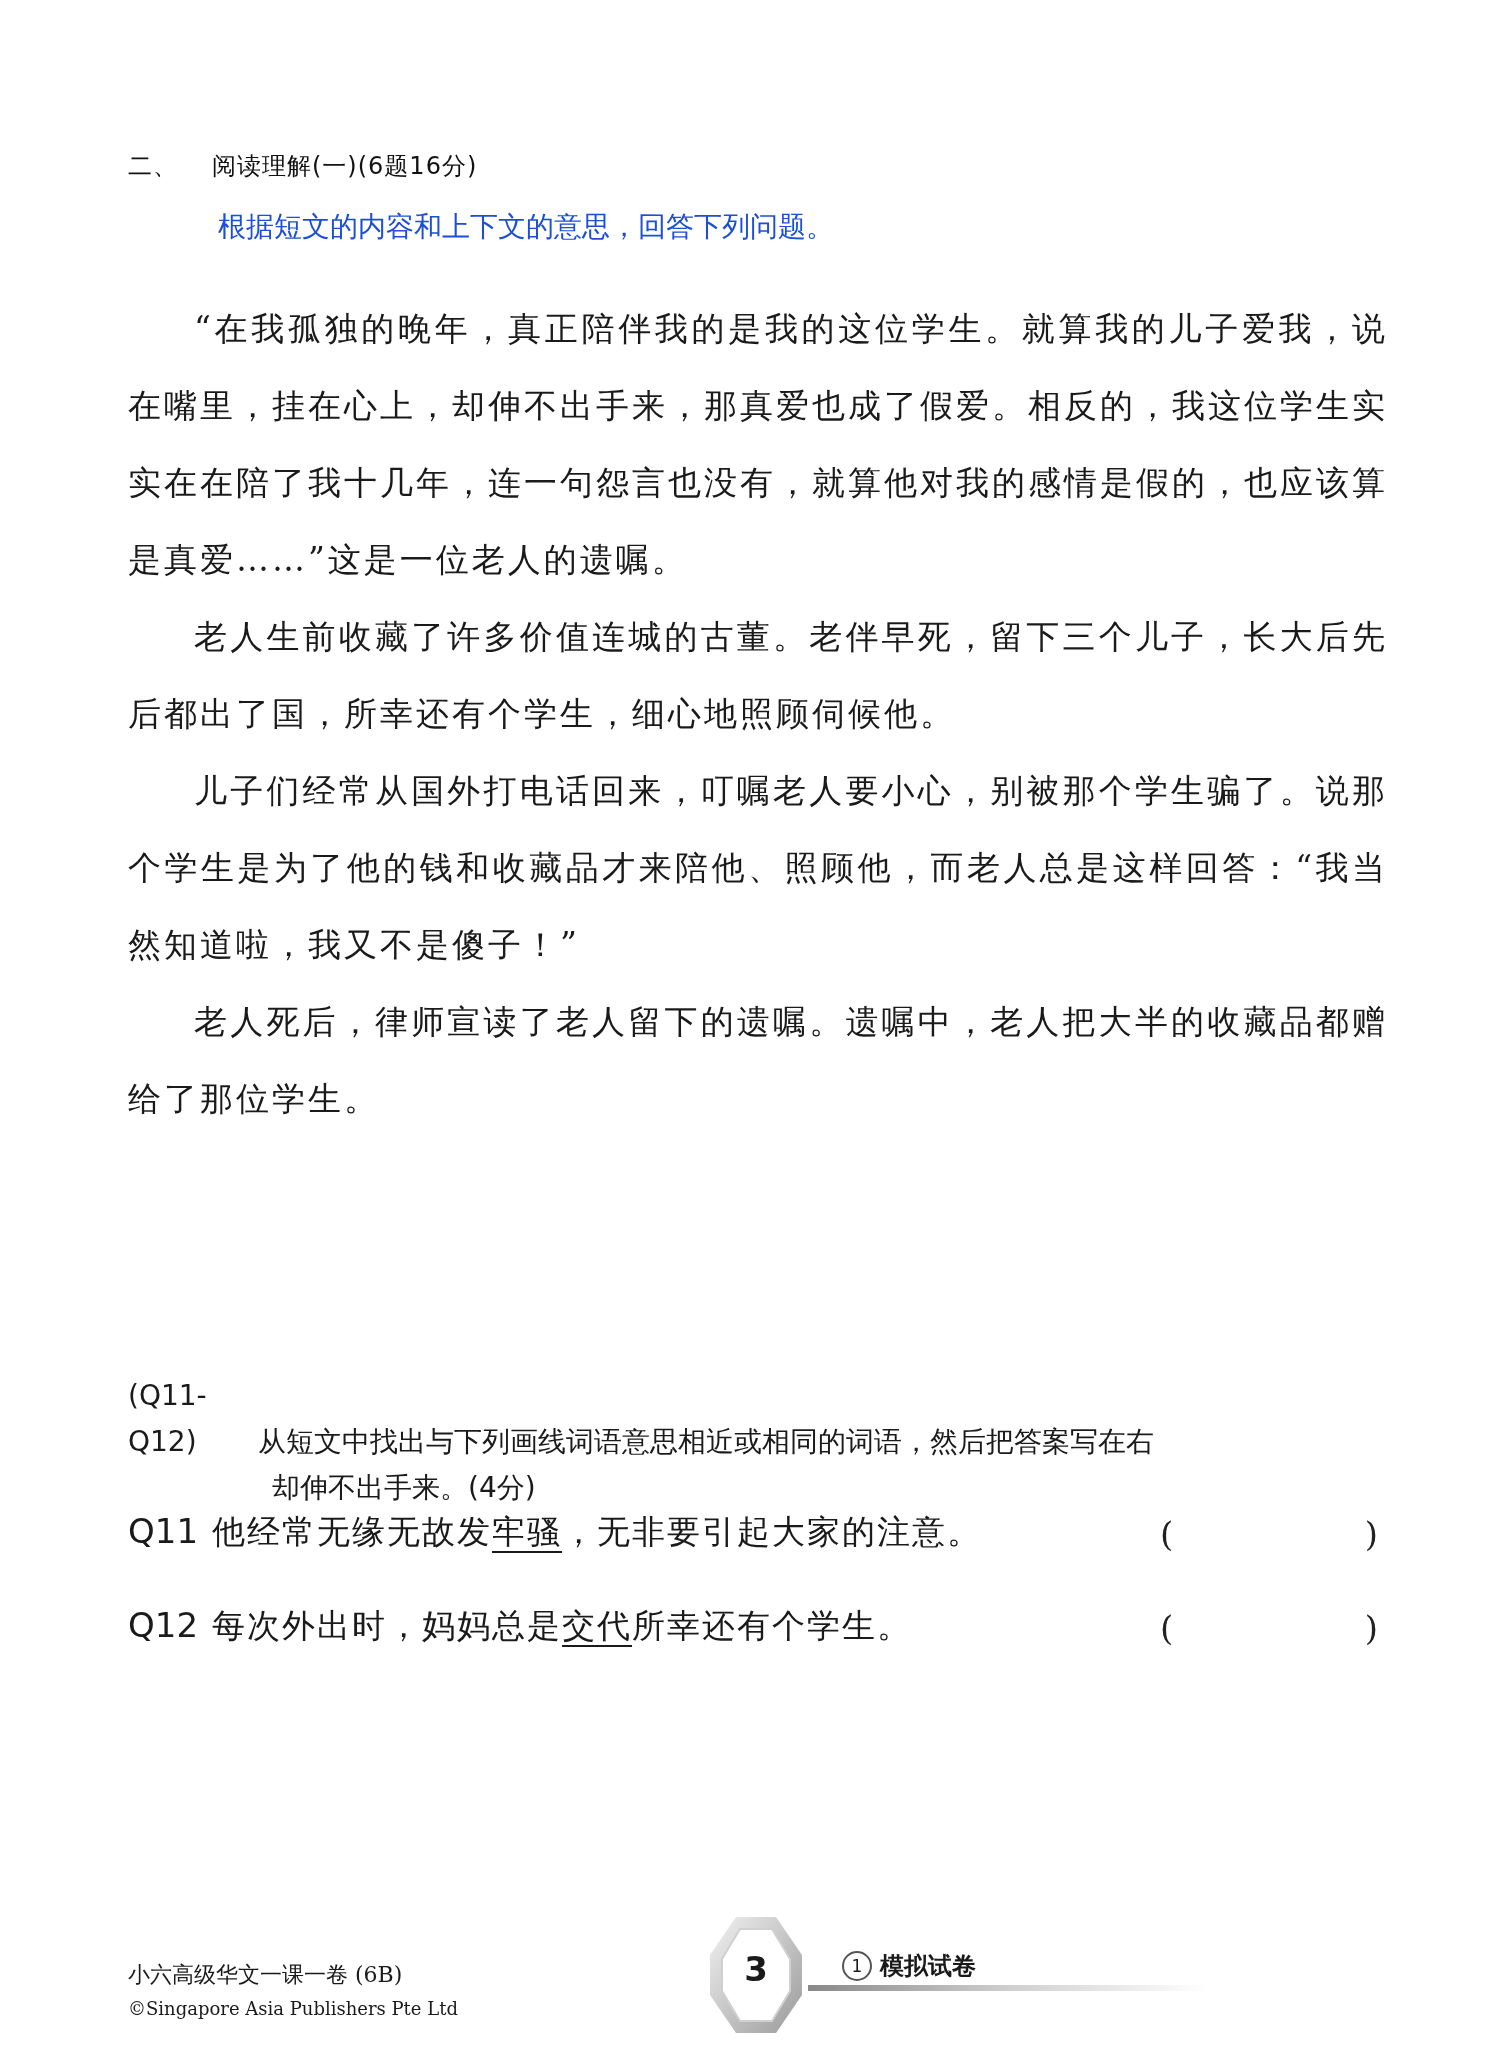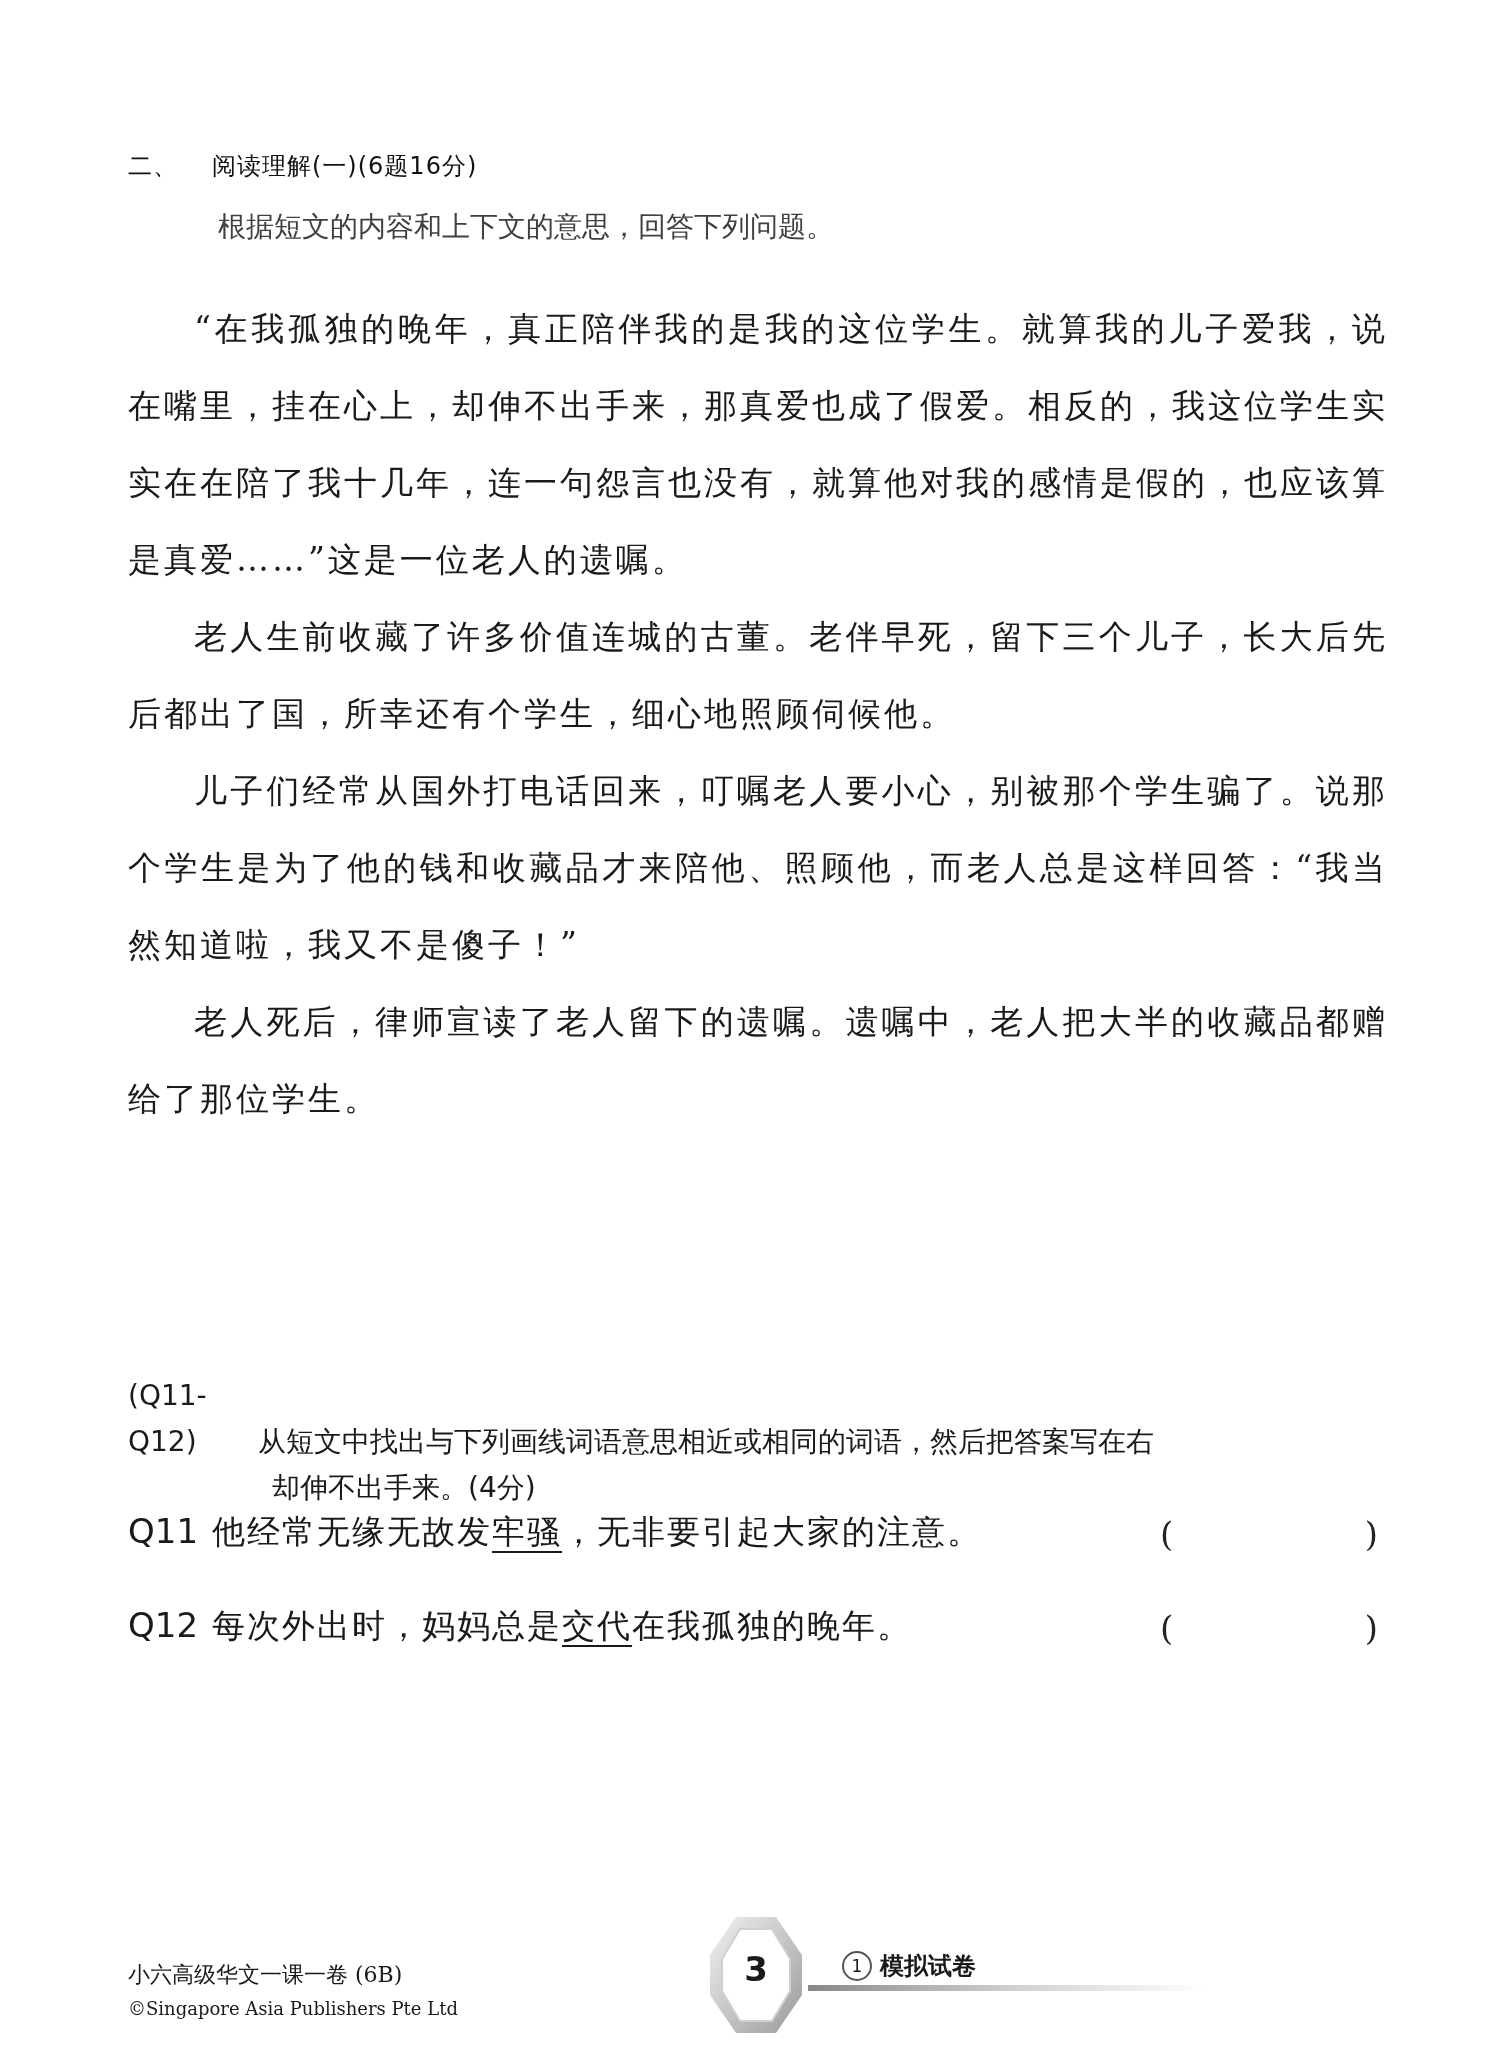--- a/index.html
+++ b/index.html
@@ -9,21 +9,21 @@
   }
   .section-title {
     position: absolute; left: 128px; top: 150px;
     font-family: "DejaVu Sans", "Liberation Sans", sans-serif;
     font-size: 24px; letter-spacing: 1px; color: #111;
   }
   .section-title .num { margin-right: 34px; }
   .instruction {
     position: absolute; left: 218px; top: 208px;
     font-family: Liberation Mono, monospace;
-    font-size: 28px; color: #404040;
+    font-size: 28px; color: #1d4ed8;
   }
   .passage {
     position: absolute; left: 128px; top: 290px; width: 1260px;
     font-size: 33px; line-height: 77px; letter-spacing: 3px;
   }
   .passage p { margin: 0; text-indent: 2em; text-align: justify; }
   .q-instr {
     position: absolute; left: 128px; top: 1373px; width: 1270px;
     font-family: "DejaVu Sans", "Liberation Sans", sans-serif;
     font-size: 28px; line-height: 46px;
@@ -94,21 +94,21 @@
 <div class="question" style="top:1510px;">
   <span class="qnum">Q11</span><span>他经常无缘无故发</span><u>牢骚</u><span>，无非要引起大家的注意。</span>
   <div class="answer-box">
     <span>(</span>
     <span></span>
     <span>)</span>
   </div>
 </div>
 
 <div class="question" style="top:1604px;">
-  <span class="qnum">Q12</span><span>每次外出时，妈妈总是</span><u>交代</u><span>在我孤独的晚年。</span>
+  <span class="qnum">Q12</span><span>每次外出时，妈妈总是</span><u>交代</u><span>所幸还有个学生。</span>
   <div class="answer-box">
     <span>(</span>
     <span></span>
     <span>)</span>
   </div>
 </div>
 
 <div class="footer-left">
   <div class="book">小六高级华文一课一卷 (6B)</div>
   <div class="copy">©Singapore Asia Publishers Pte Ltd</div>

